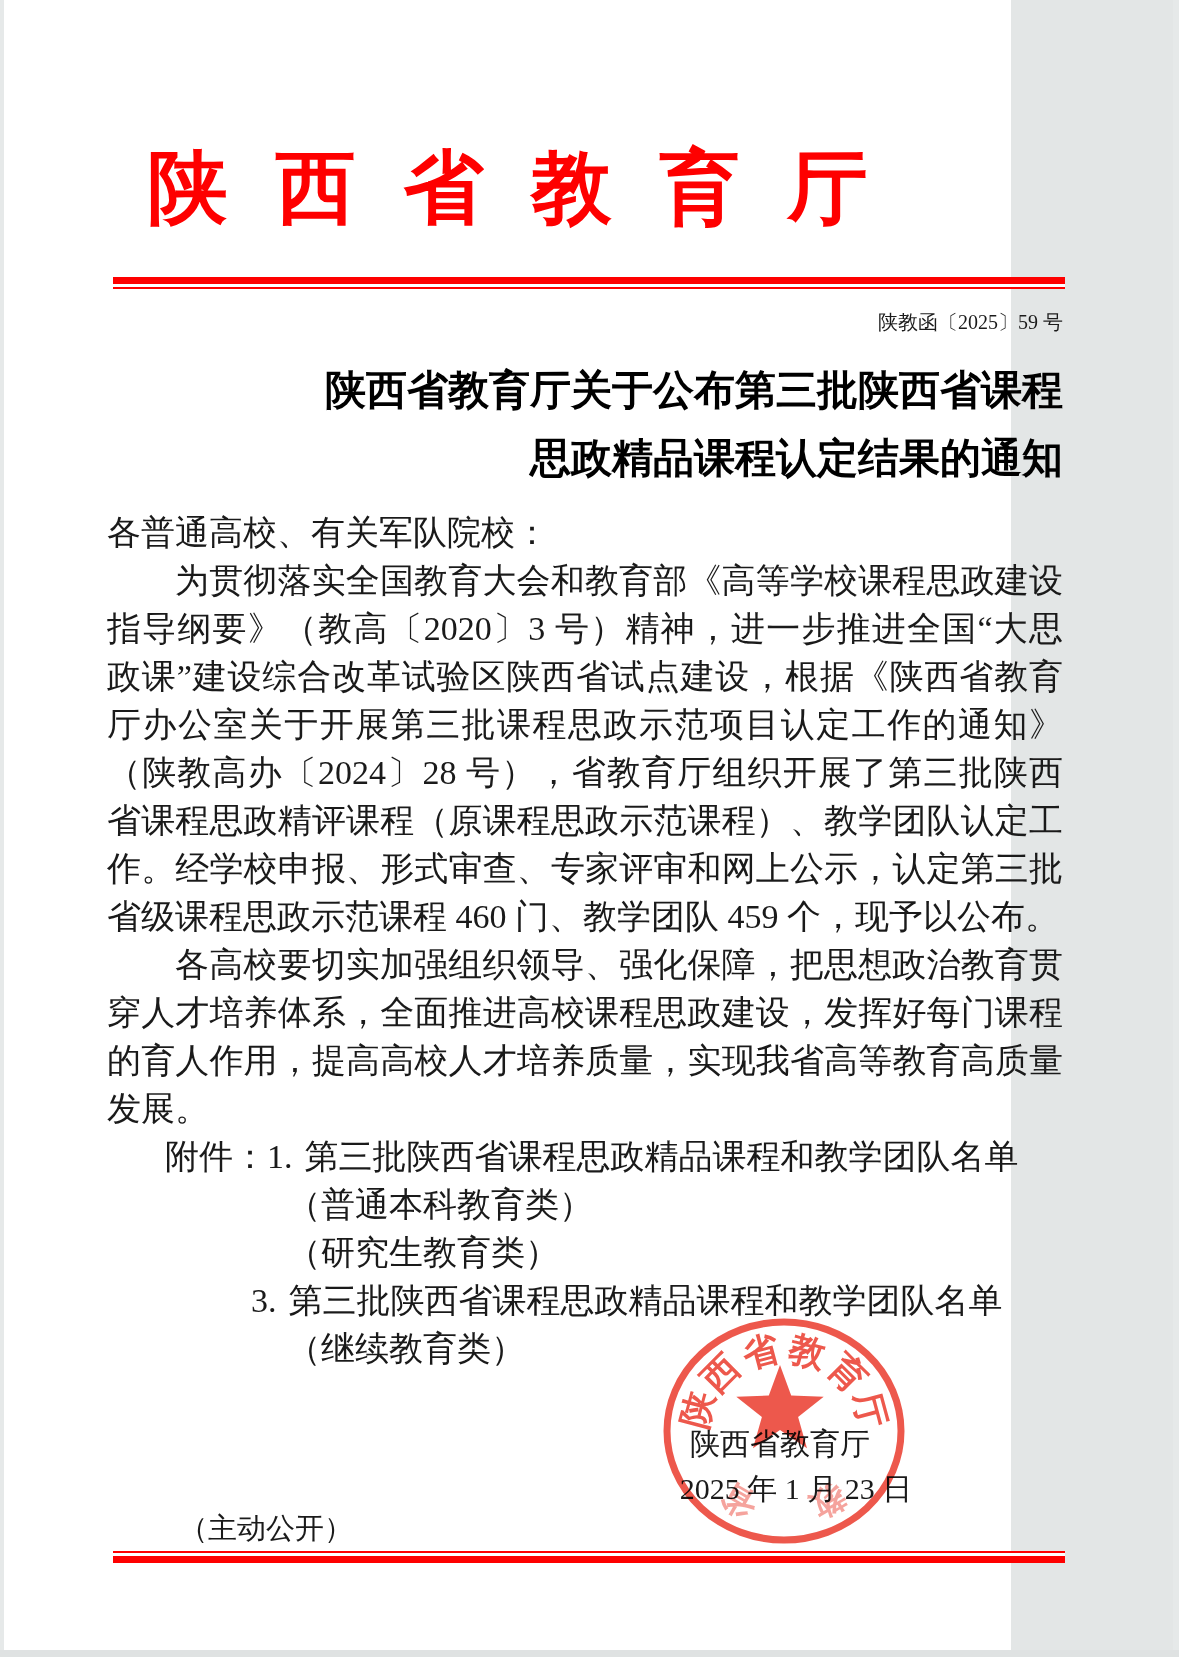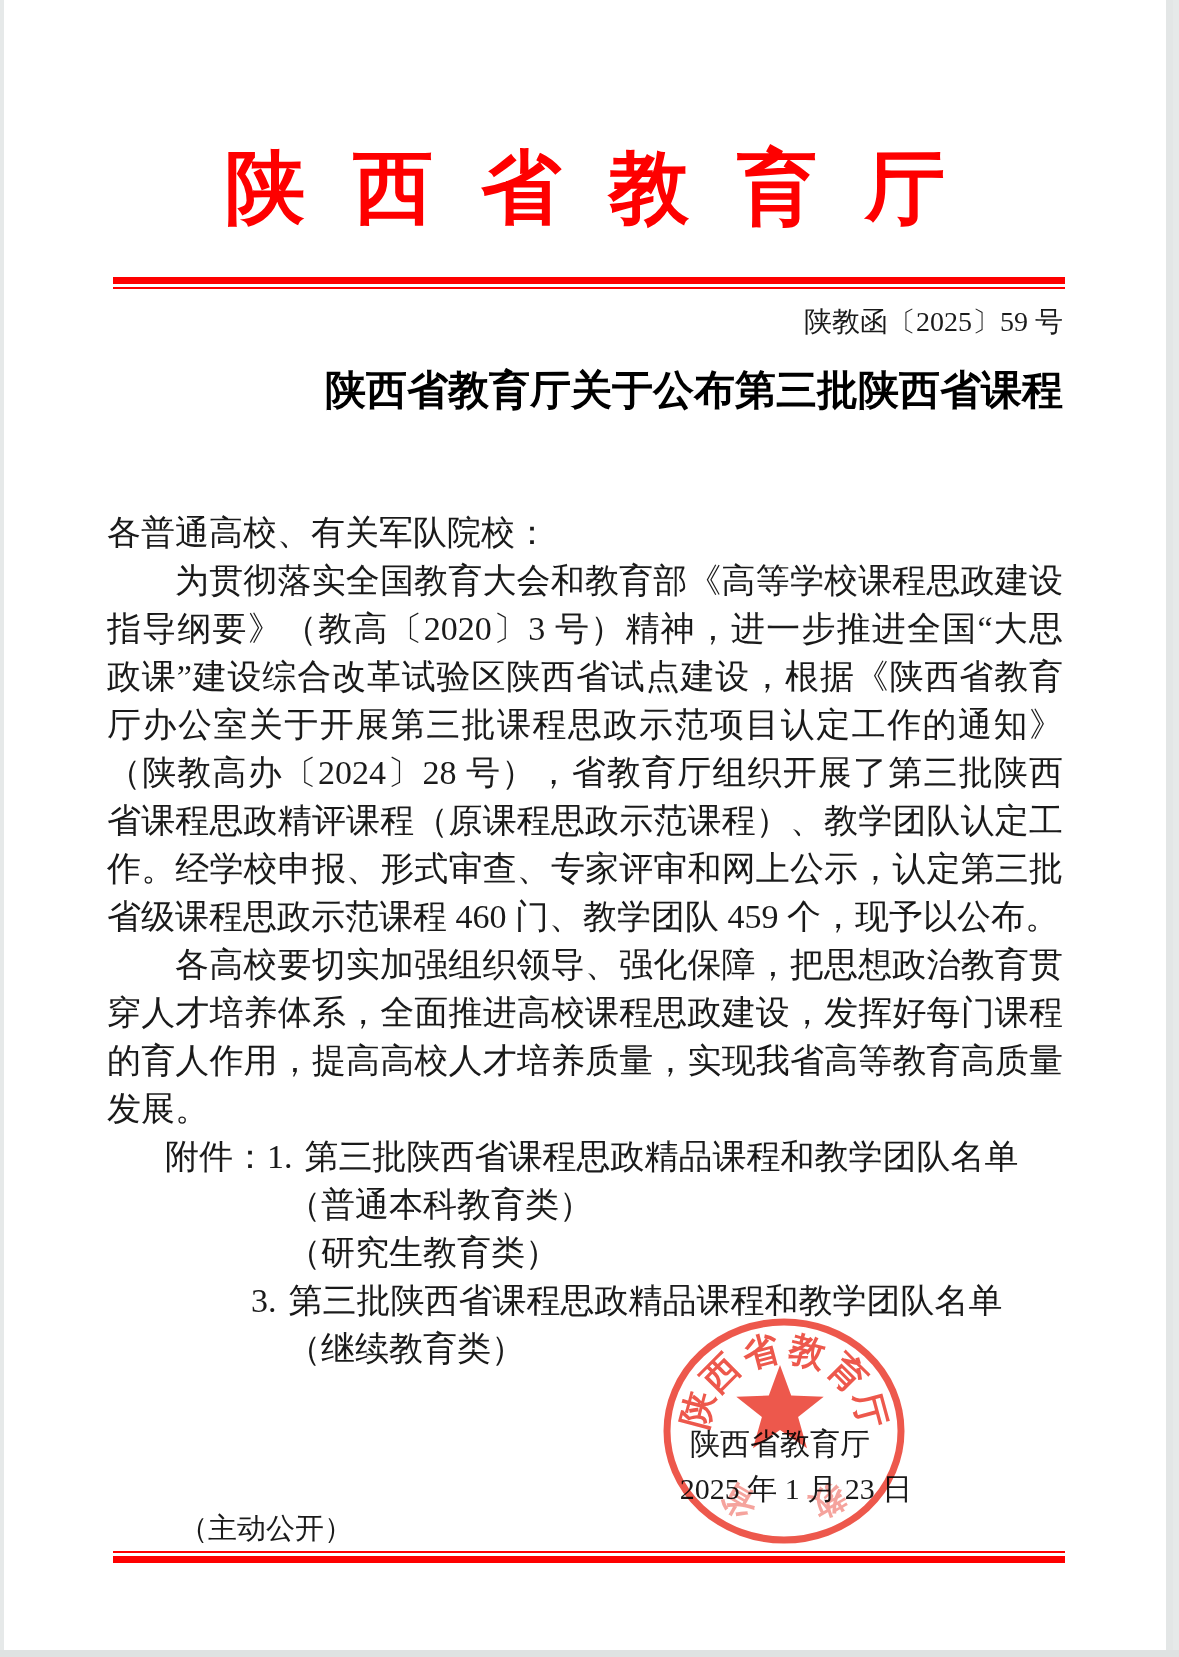--- a/index.html
+++ b/index.html
@@ -3,39 +3,40 @@
 <meta charset="utf-8">
 <style>
   html,body{margin:0;padding:0;}
   body{
     width:1179px;height:1657px;
     background:#e3e6e6;
     font-family:"Liberation Serif","DejaVu Serif",serif;
     position:relative;overflow:hidden;
   }
   .page{
-    position:absolute;left:4px;top:0;width:1162px;height:1650px;
+    position:absolute;left:4px;top:0;width:983px;height:1650px;
     background:#ffffff;
+    padding-left:24px;
   }
   
   .gov-header{
     position:absolute;top:138px;left:0;width:100%;
     text-align:center;
     font-size:80px;font-weight:bold;
     letter-spacing:48px;text-indent:48px;
     line-height:100px;
     white-space:nowrap;
   }
   .rule{position:absolute;left:109px;width:952px;background:#ffffff;}
   .rule-top{top:277px;height:3px;border-top:7px solid #fe0000;border-bottom:2px solid #fe0000;}
   .rule-bottom{top:1551px;height:3px;border-top:2px solid #fe0000;border-bottom:7px solid #fe0000;}
   
   .doc-number{
     position:absolute;top:304px;left:103px;width:956px;
-    text-align:right;font-size:28px;color:#1a1a1a;
+    text-align:right;font-size:20px;color:#1a1a1a;
     line-height:36px;white-space:nowrap;
   }
   
   .doc-title{
     position:absolute;top:356px;left:103px;width:956px;
     text-align:right;font-size:41px;font-weight:bold;color:#000;
     line-height:68px;
   }
   
   .body-text{
@@ -85,20 +86,21 @@
 <div class="page">
 
   <div class="gov-header" style="color:#fe0000;">陕西省教育厅</div>
 
   <div class="rule rule-top"></div>
 
   <div class="doc-number">陕教函〔2025〕59 号</div>
 
   <div class="doc-title">
     <div>陕西省教育厅关于公布第三批陕西省课程</div>
+    <div>思政精品课程认定结果的通知</div>
   </div>
 
   <div class="body-text">
     <p>各普通高校、有关军队院校：</p>
     <p class="indent">为贯彻落实全国教育大会和教育部《高等学校课程思政建设指导纲要》（教高〔2020〕3 号）精神，进一步推进全国“大思政课”建设综合改革试验区陕西省试点建设，根据《陕西省教育厅办公室关于开展第三批课程思政示范项目认定工作的通知》（陕教高办〔2024〕28 号），省教育厅组织开展了第三批陕西省课程思政精评课程（原课程思政示范课程）、教学团队认定工作。经学校申报、形式审查、专家评审和网上公示，认定第三批省级课程思政示范课程 460 门、教学团队 459 个，现予以公布。</p>
     <p class="indent">各高校要切实加强组织领导、强化保障，把思想政治教育贯穿人才培养体系，全面推进高校课程思政建设，发挥好每门课程的育人作用，提高高校人才培养质量，实现我省高等教育高质量发展。</p>
 
     <div class="att-line att-first">
       <span>附件：</span><span class="att-num">1.</span><span>第三批陕西省课程思政精品课程和教学团队名单</span>
     </div>

